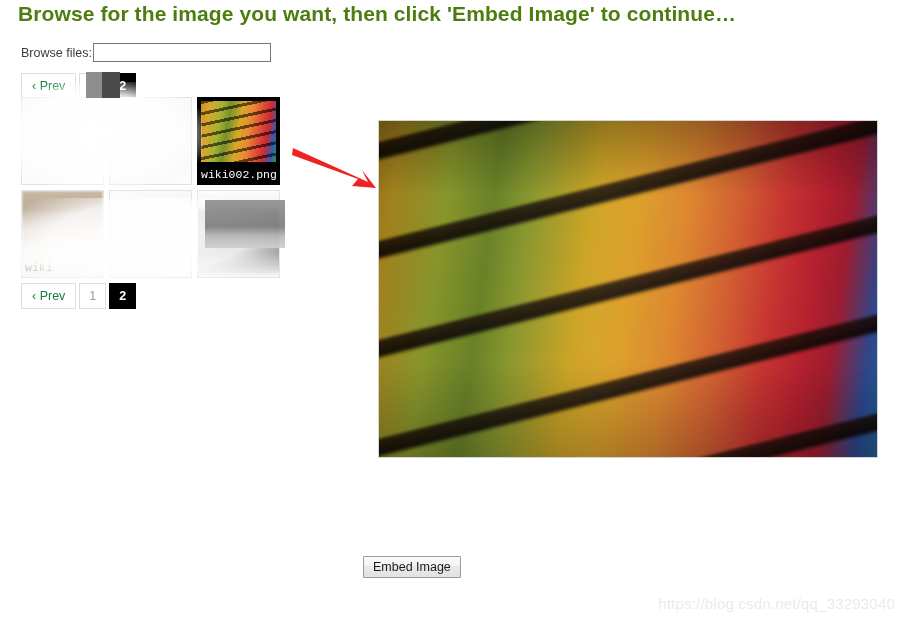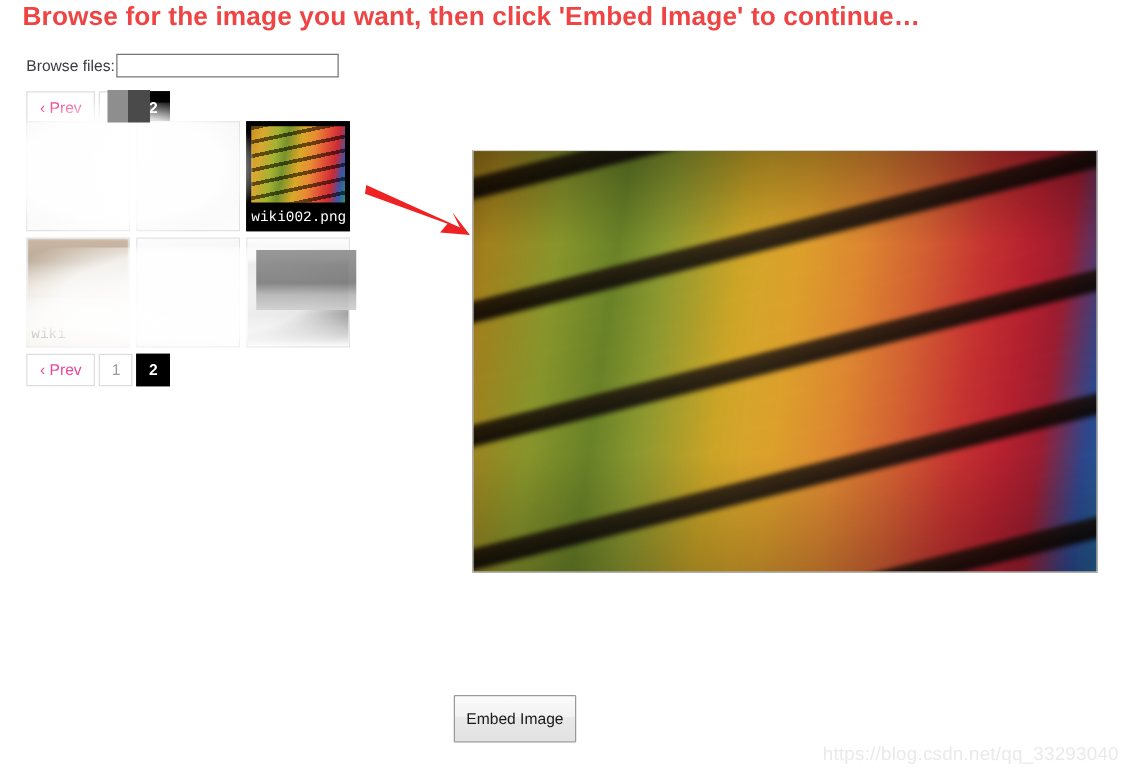--- a/index.html
+++ b/index.html
@@ -17,21 +17,21 @@
     color: #3b3b43;
   }
 
   
   .page-title {
     position: absolute;
     left: 18px;
     top: 2px;
     font-size: 21px;
     font-weight: bold;
-    color: #ef4444;
+    color: #4d7c0f;
     letter-spacing: 0.1px;
     white-space: nowrap;
   }
 
   
   .search-row {
     position: absolute;
     left: 21px;
     top: 43px;
     display: flex;
@@ -55,21 +55,21 @@
   }
 
   
   .pager {
     display: flex;
     align-items: stretch;
   }
   .pager-btn {
     border: 1px solid #dddddd;
     background: #ffffff;
-    color: #ec4899;
+    color: #15803d;
     font-size: 12.5px;
     height: 26px;
     min-width: 26px;
     padding: 0 10px;
     display: flex;
     align-items: center;
     justify-content: center;
     margin-right: 3px;
     font-family: "Liberation Sans", sans-serif;
     cursor: pointer;
@@ -256,21 +256,21 @@
     background:
       linear-gradient(180deg, rgba(0,0,0,0.30) 0%, rgba(0,0,0,0.0) 22%, rgba(0,0,0,0.0) 72%, rgba(0,0,0,0.22) 100%),
       linear-gradient(96deg, rgba(0,0,0,0.18) 0%, rgba(255,255,255,0.06) 45%, rgba(0,0,0,0.12) 100%);
   }
 
   
   .embed-btn {
     position: absolute;
     left: 363px;
     top: 556px;
-    height: 38px;
+    height: 22px;
     padding: 0 9px;
     font-family: "Liberation Sans", sans-serif;
     font-size: 12.5px;
     color: #1a1a1a;
     background: linear-gradient(180deg,#fbfbfb 0%, #f2f2f2 45%, #e9e9e9 46%, #e2e2e2 100%);
     border: 1px solid #9a9a9a;
     border-radius: 1px;
     cursor: pointer;
     display: flex;
     align-items: center;

